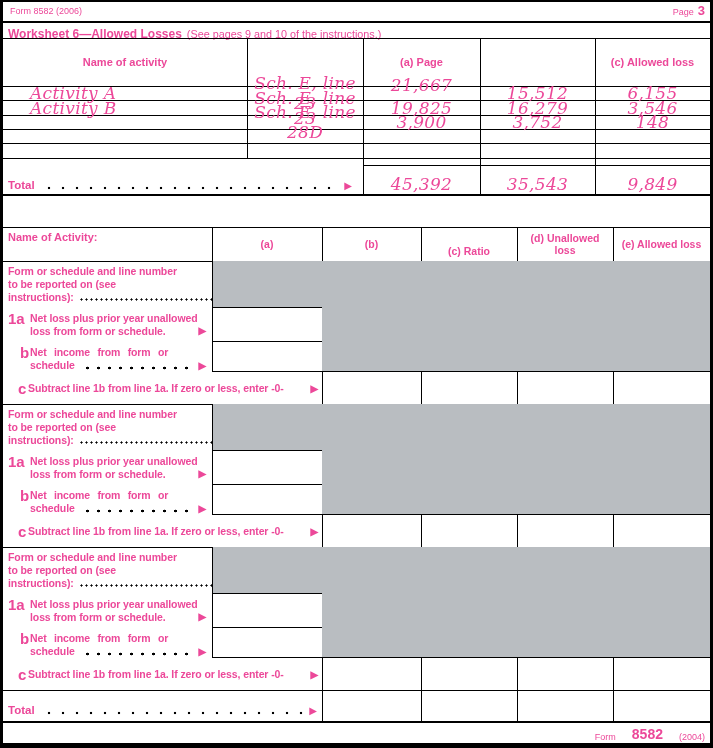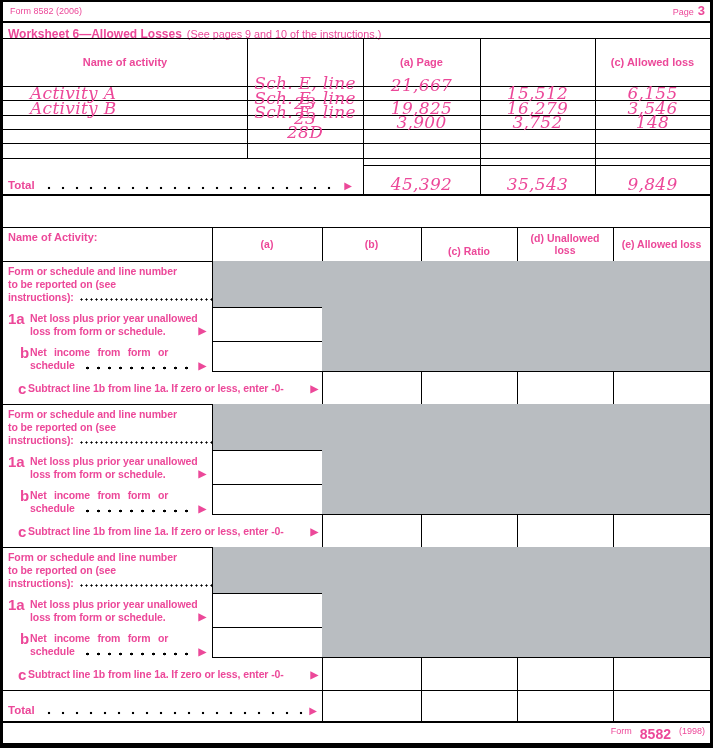--- a/index.html
+++ b/index.html
@@ -272,19 +272,19 @@
 
   <div class="cl" style="left:8px;top:702px;width:309px;height:15px;">
     <span style="font-weight:bold;font-size:11.5px;">Total</span>
     <span class="ldr"></span>
     <span class="arw">▶</span>
   </div>
   <div style="position:absolute;left:322px;top:690px;width:99px;height:31px;"></div>
   <div style="position:absolute;left:517px;top:690px;width:96px;height:31px;"></div>
   <div style="position:absolute;left:613px;top:690px;width:97px;height:31px;"></div>
 
-  <div style="position:absolute;right:8px;top:726px;display:flex;align-items:flex-start;gap:8px;">
+  <div style="position:absolute;right:8px;top:726px;display:flex;align-items:flex-end;gap:16px;">
     <span class="small">Form</span>
     <span style="font-size:14px;font-weight:bold;">8582</span>
-    <span class="small">(1998)</span>
+    <span class="small">(2004)</span>
   </div>
 
 </div>
 
 </body></html>

